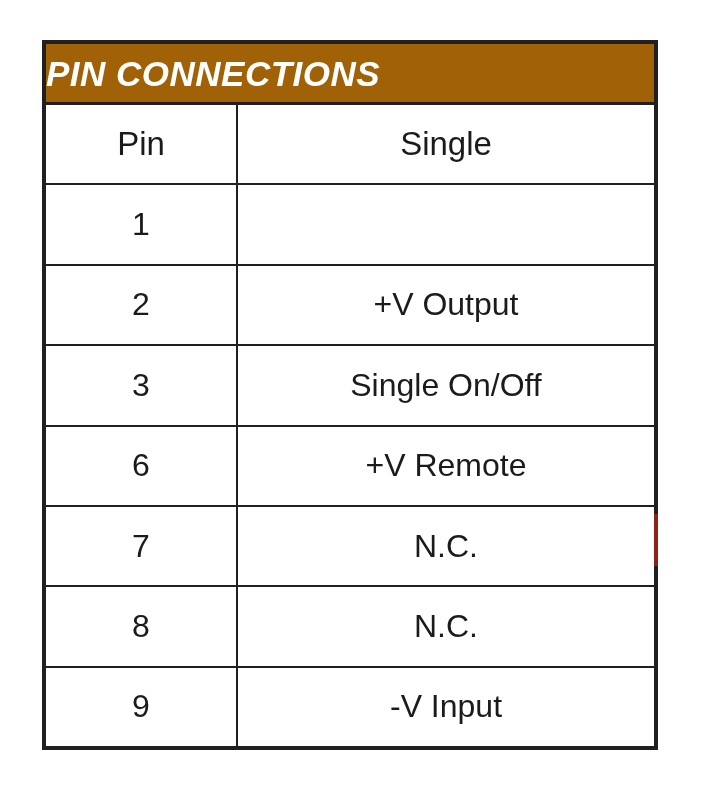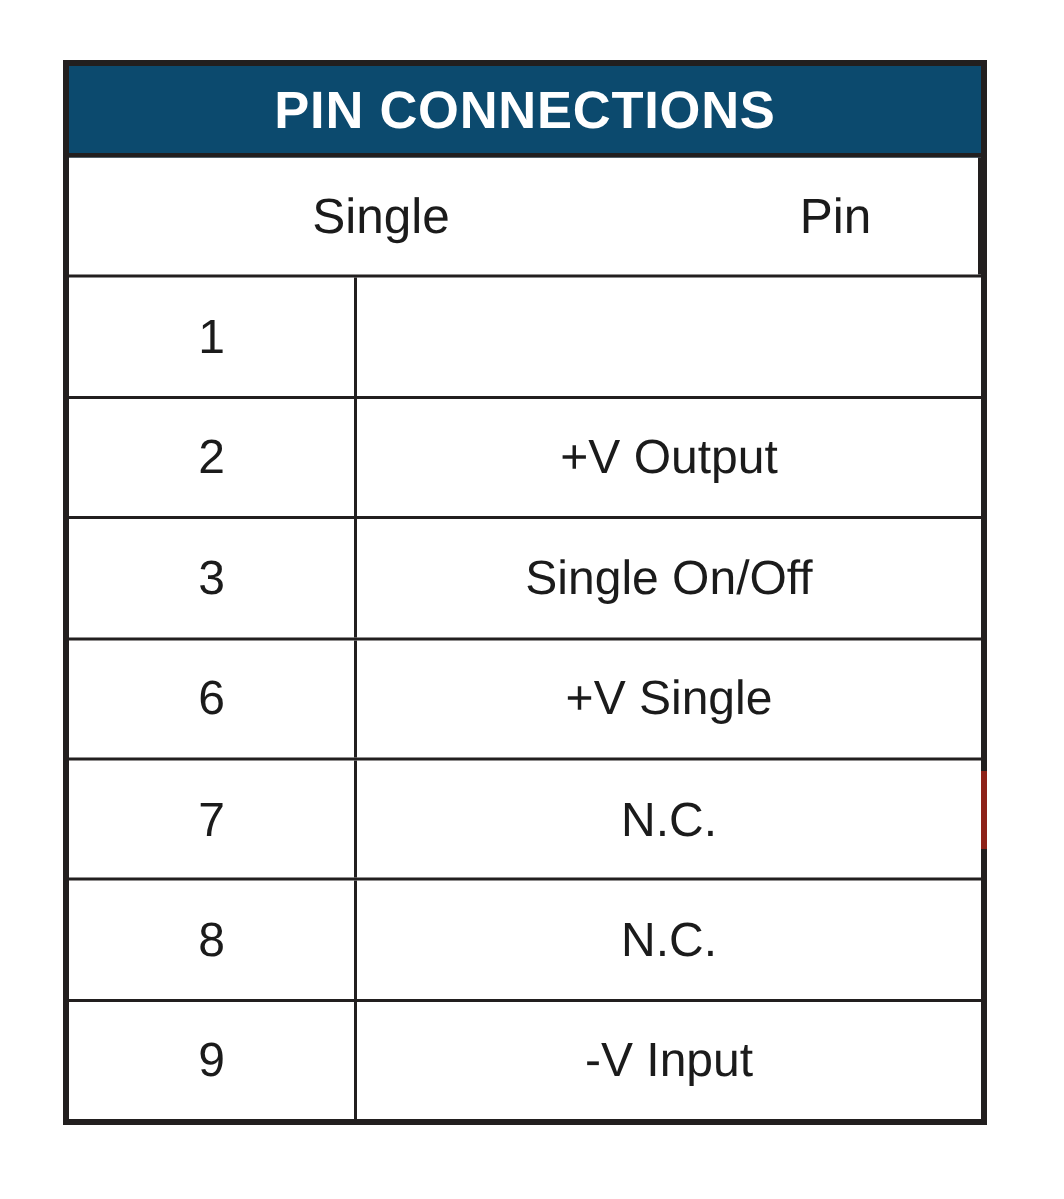--- a/index.html
+++ b/index.html
@@ -37,26 +37,27 @@
     width: 4px;
     height: 52px;
     background: #8d2218;
     pointer-events: none;
   }
 
   
   .title-band {
     height: 61px;
     flex: 0 0 61px;
-    background: #0c4a6e;
+    background: #a16207;
     display: flex;
     align-items: center;
-    justify-content: center;
+    justify-content: flex-start;
     border-bottom: 3px solid #221f1f;
     box-sizing: border-box;
+    font-style: italic;
   }
   .title-band .title-text {
     color: #ffffff;
     font-size: 35px;
     font-weight: bold;
     letter-spacing: 0.5px;
     line-height: 1;
     white-space: nowrap;
   }
 
@@ -95,41 +96,41 @@
 
 <div id="pin-table">
 
   <div class="edge-artifact"></div>
 
   <div class="title-band">
     <span class="title-text">PIN CONNECTIONS</span>
   </div>
 
   <div class="t-row head-row">
+    <div class="cell cell-pin">Pin</div>
     <div class="cell cell-val">Single</div>
-    <div class="cell cell-pin">Pin</div>
   </div>
 
   <div class="t-row">
     <div class="cell cell-pin">1</div>
   </div>
 
   <div class="t-row">
     <div class="cell cell-pin">2</div>
     <div class="cell cell-val">+V Output</div>
   </div>
 
   <div class="t-row">
     <div class="cell cell-pin">3</div>
     <div class="cell cell-val">Single On/Off</div>
   </div>
 
   <div class="t-row">
     <div class="cell cell-pin">6</div>
-    <div class="cell cell-val">+V Single</div>
+    <div class="cell cell-val">+V Remote</div>
   </div>
 
   <div class="t-row">
     <div class="cell cell-pin">7</div>
     <div class="cell cell-val">N.C.</div>
   </div>
 
   <div class="t-row">
     <div class="cell cell-pin">8</div>
     <div class="cell cell-val">N.C.</div>

